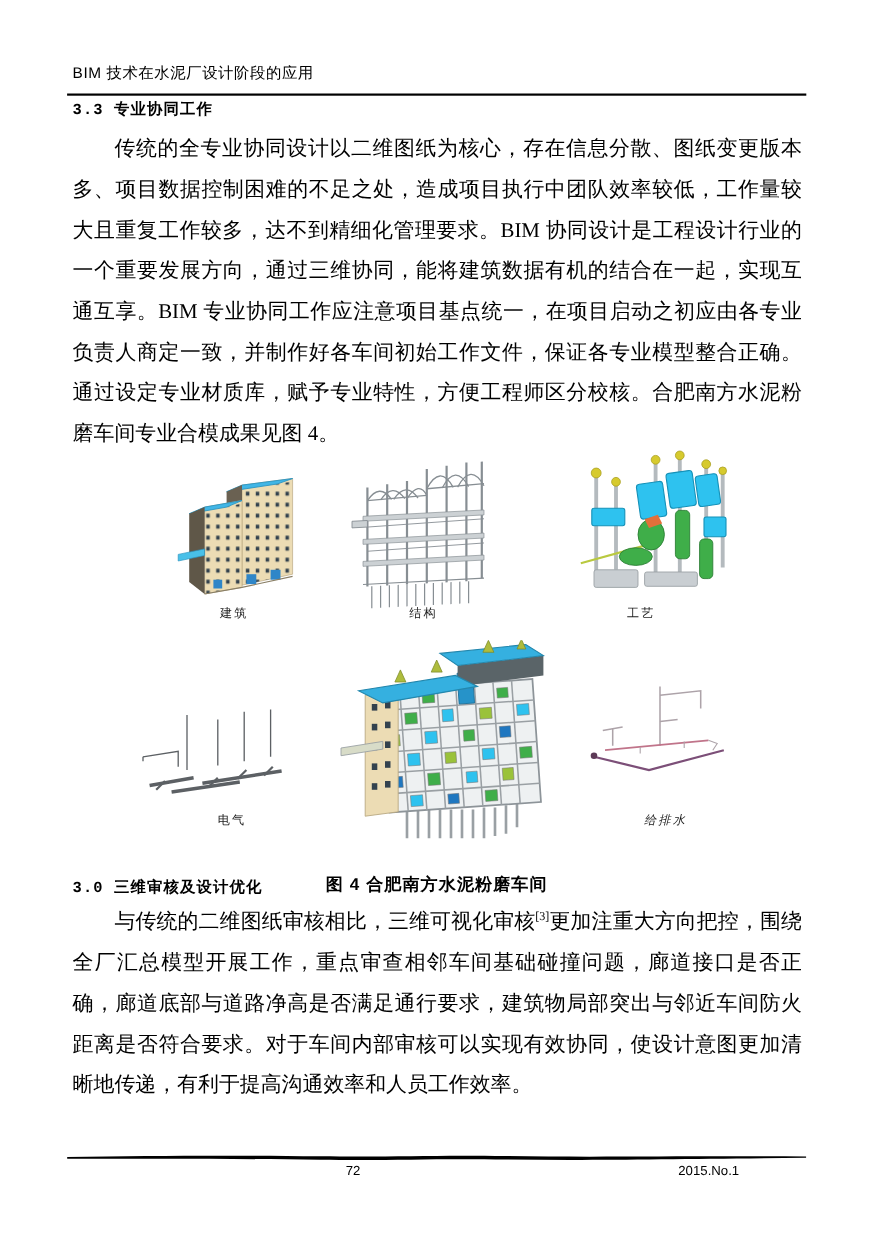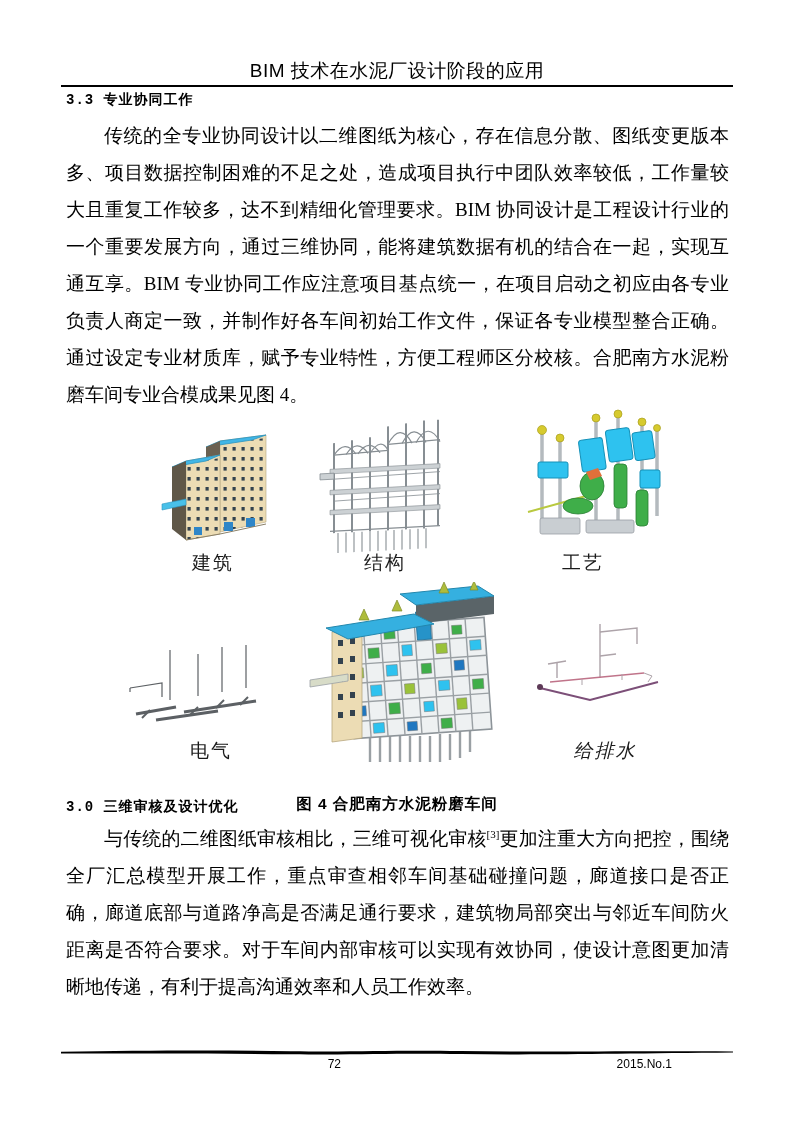--- a/index.html
+++ b/index.html
@@ -5,21 +5,21 @@
   * { margin:0; padding:0; box-sizing:border-box; }
   html,body { background:#ffffff; }
   .page {
     position:relative; width:793px; height:1122px; margin:0 auto;
     background:#ffffff; color:#000;
     font-family:"Liberation Serif","DejaVu Serif",serif;
     overflow:hidden;
   }
   .header-title {
     position:absolute; top:58px; left:66px; width:662px;
-    text-align:center; font-size:19px; letter-spacing:.5px;
+    font-size:14px; letter-spacing:.5px;
     font-family:"Liberation Sans","DejaVu Sans",sans-serif;
   }
   .header-rule {
     position:absolute; top:85px; left:61px; width:672px; height:2px; background:#000;
   }
   .section-heading {
     position:absolute; left:66px; font-size:14px; font-weight:bold;
     font-family:Liberation Mono, monospace;
     letter-spacing:1px; white-space:pre;
   }
@@ -28,31 +28,31 @@
   .para {
     position:absolute; left:66px; width:663px;
     font-size:19px; line-height:37px; text-align:justify; text-indent:2em;
   }
   #para1 { top:117px; }
   #para2 { top:820px; }
   #para3 { top:1014px; }
   sup.ref { font-size:11px; line-height:0; vertical-align:super; }
   .model { position:absolute; }
   .fig-label {
-    position:absolute; width:140px; text-align:center; font-size:19px; color:#1a1a1a;
+    position:absolute; width:140px; text-align:center; font-size:11px; color:#1a1a1a;
     letter-spacing:2px;
   }
   .caption {
     position:absolute; top:794px; left:66px; width:662px; text-align:center;
     font-size:15.5px; font-weight:bold; letter-spacing:1px;
     font-family:"Liberation Sans","DejaVu Sans",sans-serif;
   }
   .footer-rule { position:absolute; top:1049px; left:61px; width:672px; height:7px; }
   .footer-page {
-    position:absolute; top:1057px; left:301px; width:40px; text-align:right;
+    position:absolute; top:1057px; left:301px; width:40px; text-align:center;
     font-size:12px; font-family:"Liberation Sans","DejaVu Sans",sans-serif;
   }
   .footer-issue {
     position:absolute; top:1057px; right:121px;
     font-size:12px; font-family:"Liberation Sans","DejaVu Sans",sans-serif;
   }
 </style>
 </head>
 <body>
 

